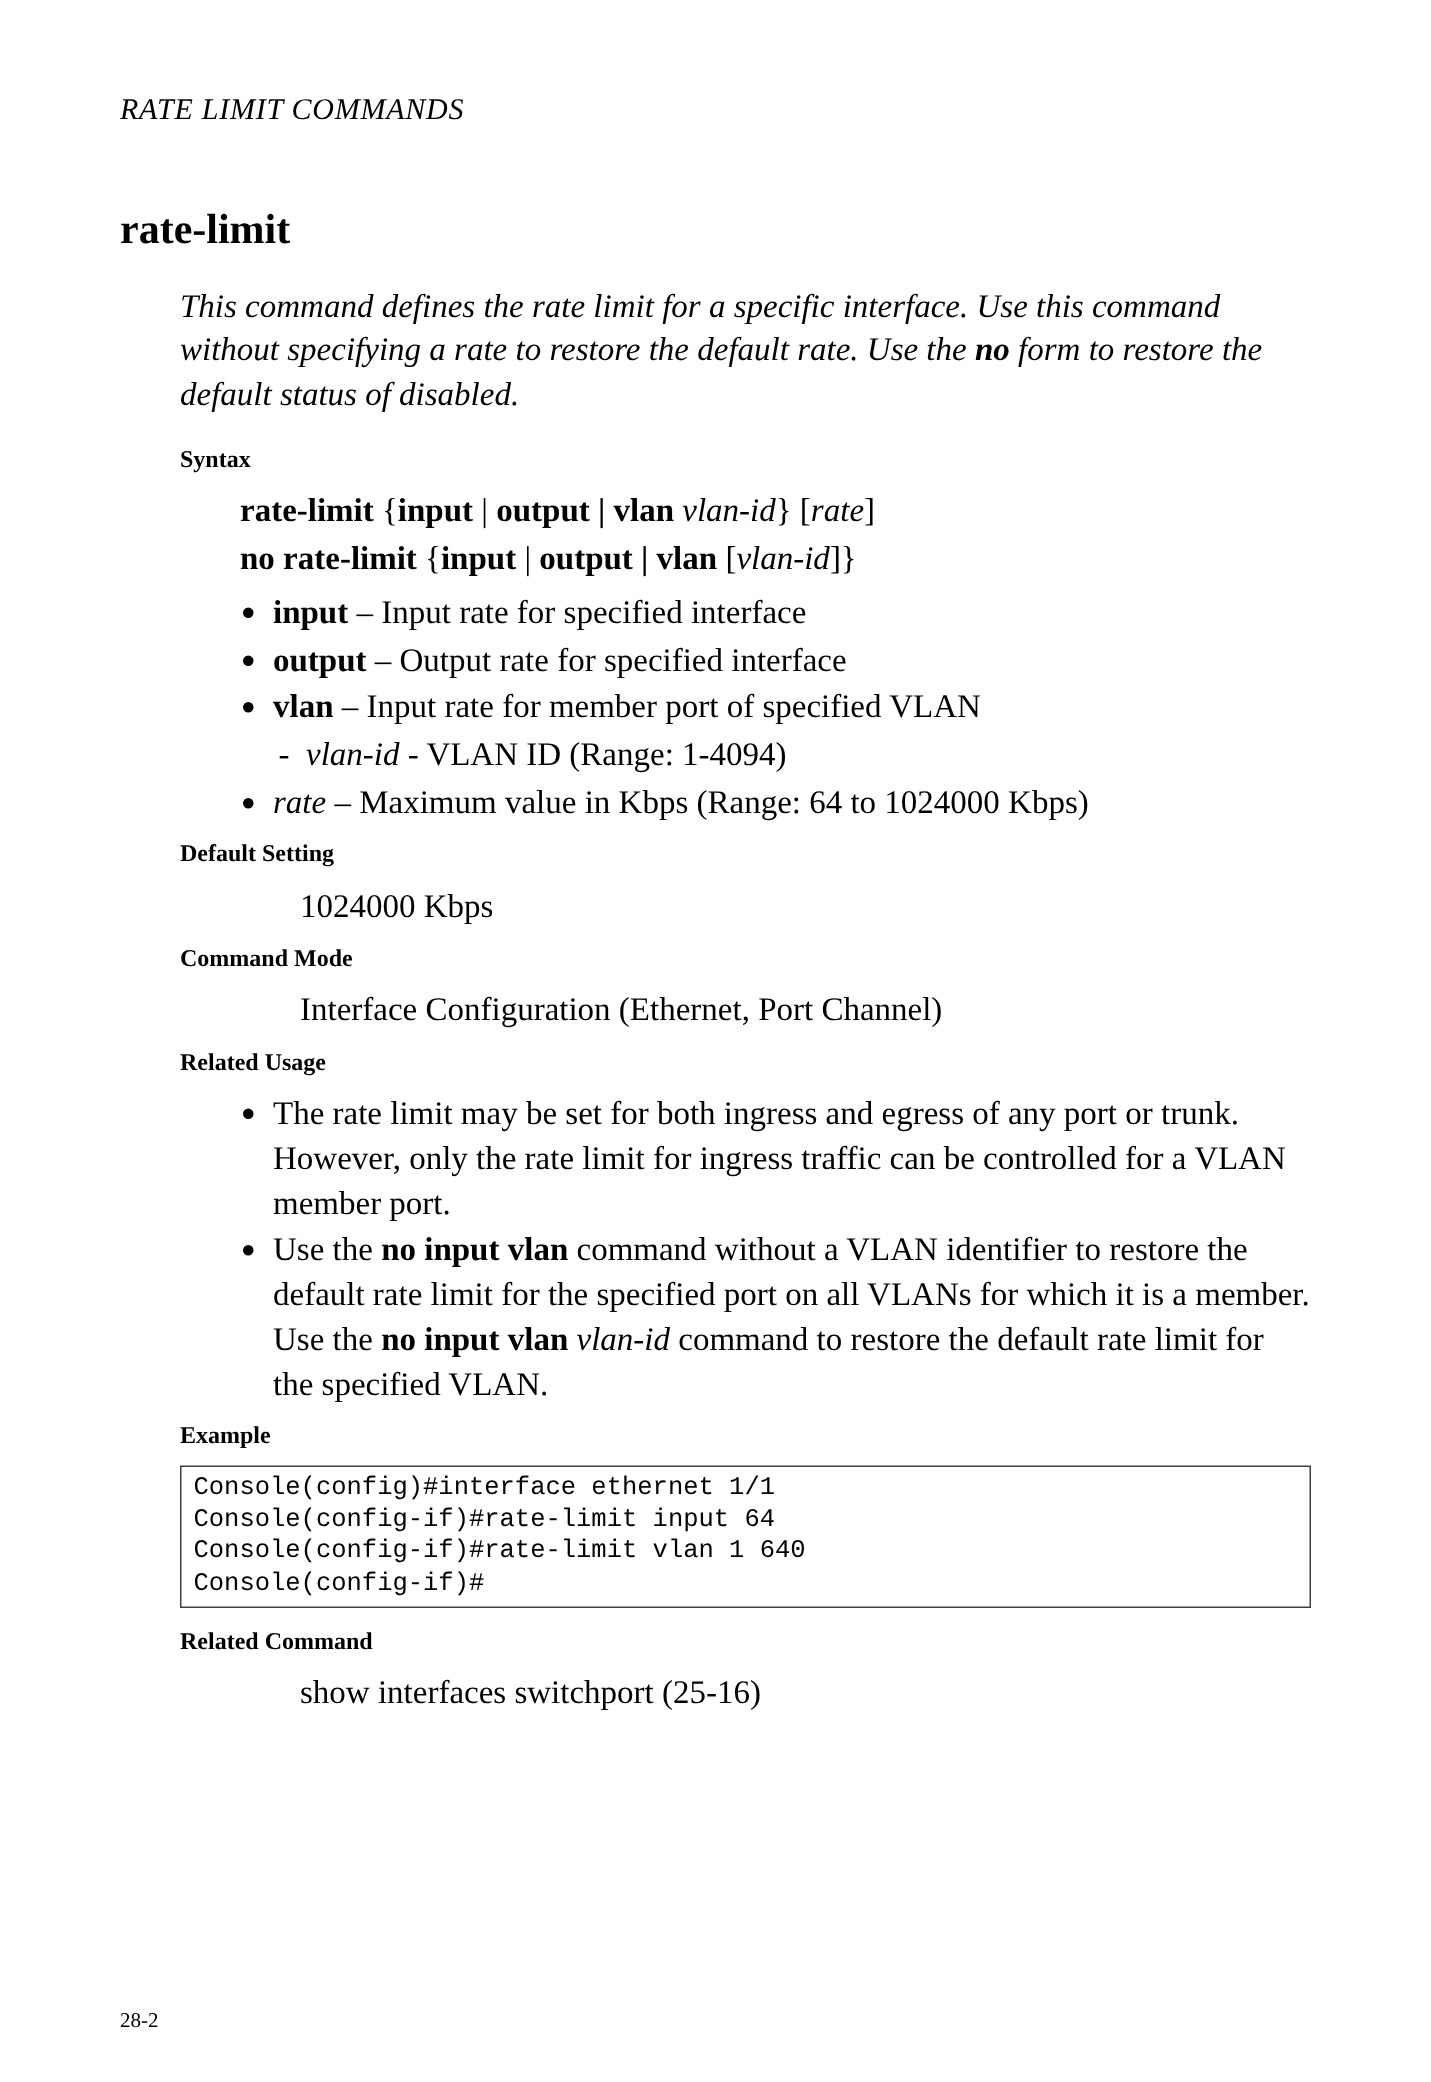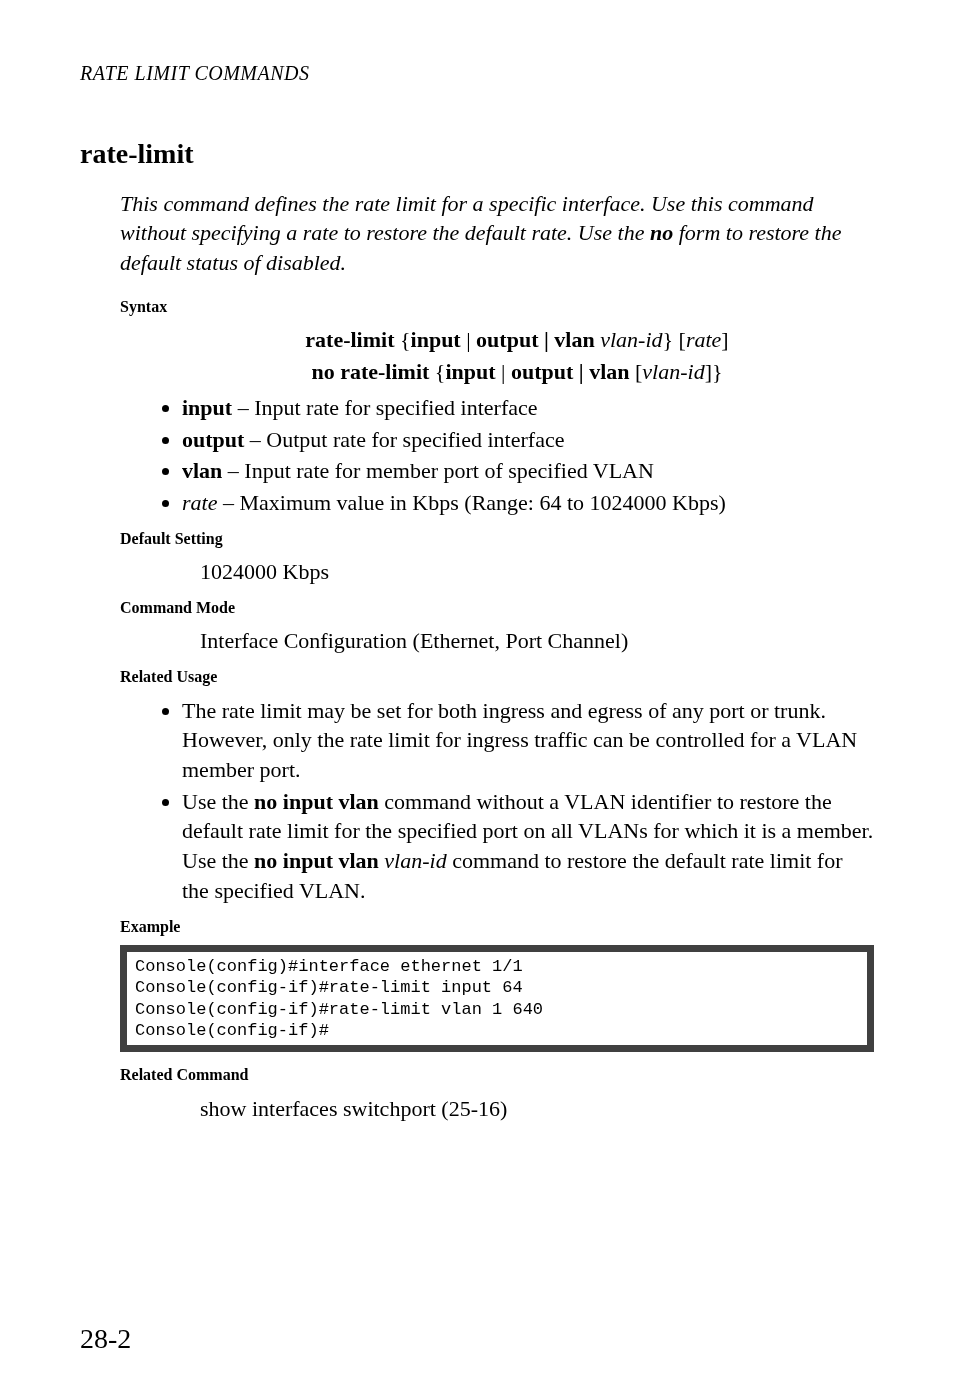--- a/index.html
+++ b/index.html
@@ -32,53 +32,52 @@
     font-style: italic;
   }
   .section-label {
     font-weight: bold;
     font-size: 16px;
     margin: 10px 0 8px 40px;
   }
   .syntax-block {
     margin: 0 0 4px 80px;
     font-size: 22px;
-    text-align: center;
   }
   .syntax-block .line { margin-bottom: 2px; }
   ul.bullets {
     list-style: disc;
     margin: 6px 0 10px 80px;
     padding-left: 22px;
     font-size: 22px;
   }
   ul.bullets li { margin-bottom: 2px; }
   ul.sub {
     list-style: '-  ';
     margin: 2px 0 2px 4px;
     padding-left: 18px;
   }
   .indent-text {
     margin: 0 0 10px 120px;
     font-size: 22px;
   }
   .example-box {
     margin: 6px 0 12px 40px;
-    border: 7px solid #404040;
+    border: 1px solid #404040;
     padding: 4px 8px;
     font-family: 'Courier New', monospace;
     font-size: 17px;
     line-height: 1.25;
     white-space: pre;
   }
   .page-num {
     position: absolute;
     bottom: 30px;
     left: 80px;
-    font-size: 28px;
+    font-size: 14px;
   }
   .b { font-weight: bold; }
   .i { font-style: italic; }
 </style>
 </head>
 <body>
 
 <div class="running-head">RATE LIMIT COMMANDS</div>
 
 <h1 class="cmd-name">rate-limit</h1>
@@ -93,20 +92,23 @@
     <span class="b">rate-limit</span><span> {</span><span class="b">input</span><span> | </span><span class="b">output | vlan </span><span class="i">vlan-id</span><span>} [</span><span class="i">rate</span><span>]</span>
   </div>
   <div class="line">
     <span class="b">no rate-limit</span><span> {</span><span class="b">input</span><span> | </span><span class="b">output | vlan</span><span> [</span><span class="i">vlan-id</span><span>]}</span>
   </div>
 </div>
 <ul class="bullets">
   <li><span class="b">input</span><span> – Input rate for specified interface</span></li>
   <li><span class="b">output</span><span> – Output rate for specified interface</span></li>
   <li><span class="b">vlan</span><span> – Input rate for member port of specified VLAN</span>
+    <ul class="sub">
+      <li><span class="i">vlan-id</span><span> - VLAN ID (Range: 1-4094)</span></li>
+    </ul>
   </li>
   <li><span class="i">rate</span><span> – Maximum value in Kbps (Range: 64 to 1024000 Kbps)</span></li>
 </ul>
 
 <div class="section-label">Default Setting</div>
 <div class="indent-text">1024000 Kbps</div>
 
 <div class="section-label">Command Mode</div>
 <div class="indent-text">Interface Configuration (Ethernet, Port Channel)</div>
 

